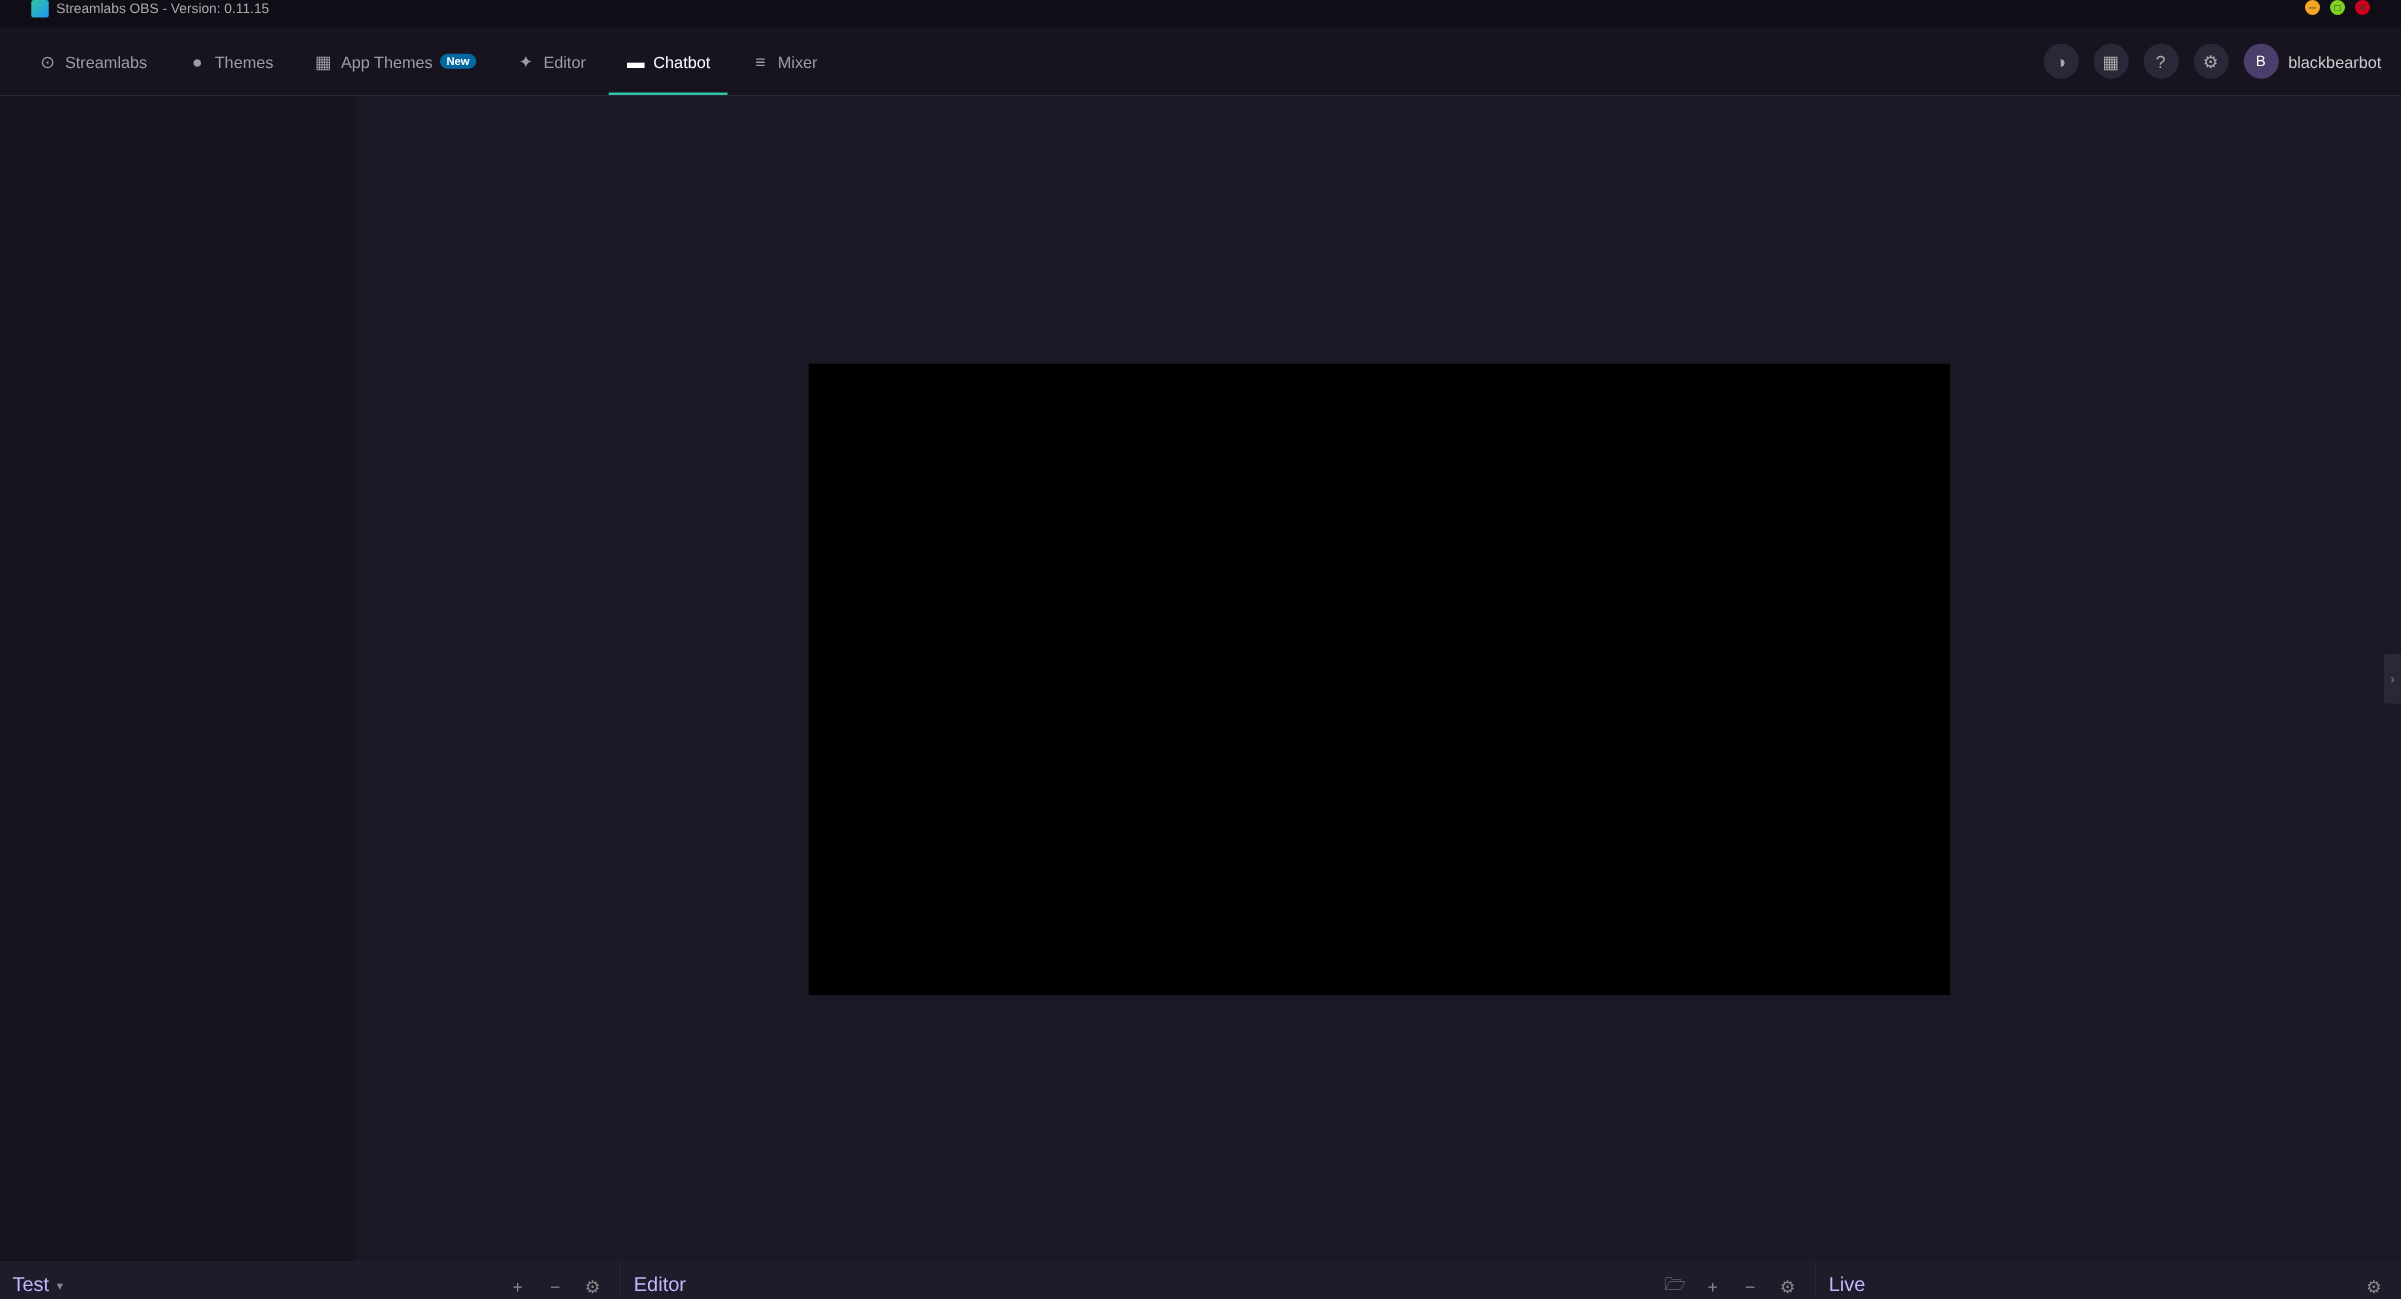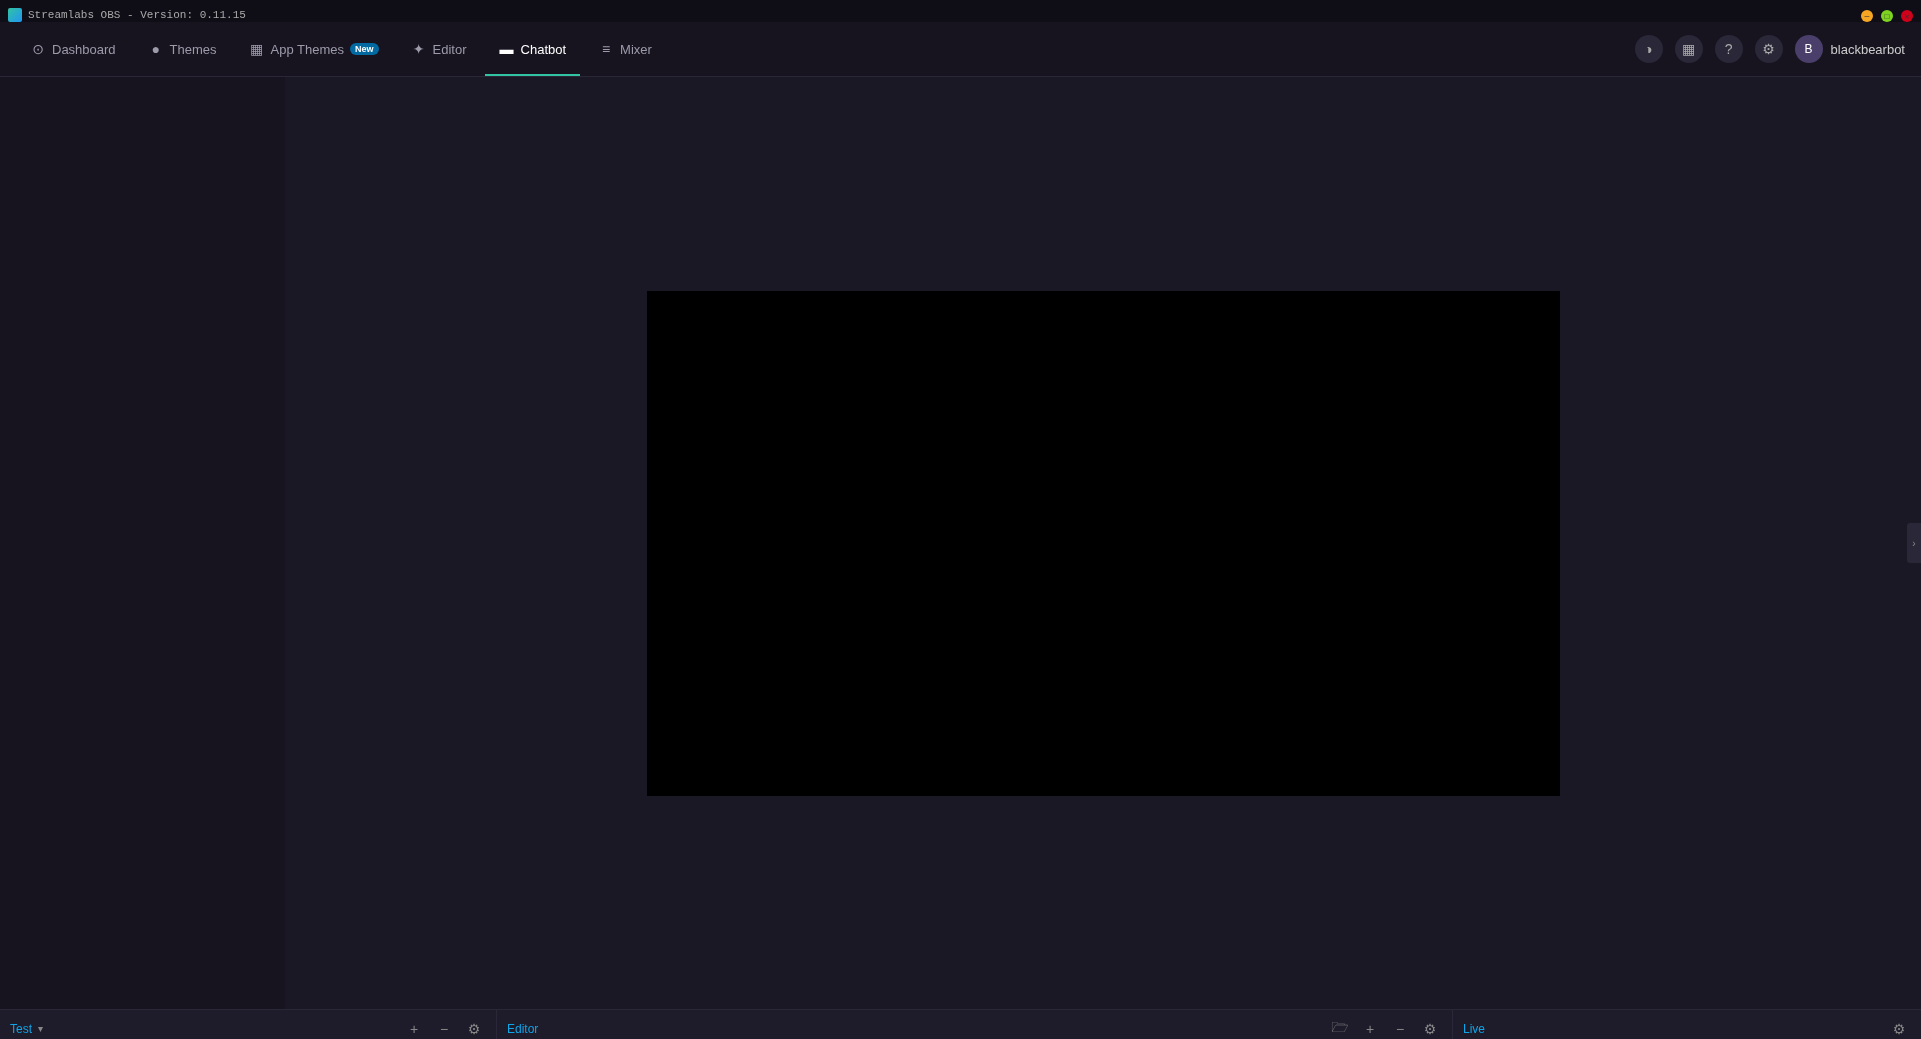--- a/index.html
+++ b/index.html
@@ -13,24 +13,23 @@
       overflow: hidden;
       user-select: none;
     }
 
     
     #title-bar {
       width: 100%;
       height: 22px;
       background: #0f0d16;
       display: flex;
-      align-items: flex-end;
+      align-items: flex-start;
       justify-content: space-between;
-      padding: 0 8px;
-      font-family: Liberation Mono, monospace;
+      padding: 0 25px;
     }
     #title-bar-left {
       display: flex;
       align-items: center;
       gap: 6px;
       font-size: 11px;
       color: #aaa;
     }
     #app-icon {
       width: 14px;
@@ -223,22 +222,22 @@
       height: 38px;
       background: #1e1b2a;
       border-bottom: 1px solid #2a2738;
     }
     .panel-title-area {
       display: flex;
       align-items: center;
       gap: 6px;
     }
     .panel-title {
-      font-size: 12px;
-      color: #0ea5e9;
+      font-size: 16px;
+      color: #c4b5fd;
       font-weight: 500;
     }
     .panel-dropdown-icon {
       color: #888;
       font-size: 10px;
       cursor: pointer;
     }
     .panel-actions {
       display: flex;
       align-items: center;
@@ -289,21 +288,21 @@
     <div class="title-btn title-btn-minimize">─</div>
     <div class="title-btn title-btn-maximize">□</div>
     <div class="title-btn title-btn-close">✕</div>
   </div>
 </div>
 
 <div id="nav-bar">
   <div id="nav-left">
     <div class="nav-item">
       <span class="nav-icon">⊙</span>
-      <span>Dashboard</span>
+      <span>Streamlabs</span>
     </div>
     <div class="nav-item">
       <span class="nav-icon">●</span>
       <span>Themes</span>
     </div>
     <div class="nav-item">
       <span class="nav-icon">▦</span>
       <span>App Themes</span>
       <span class="badge-new">New</span>
     </div>

